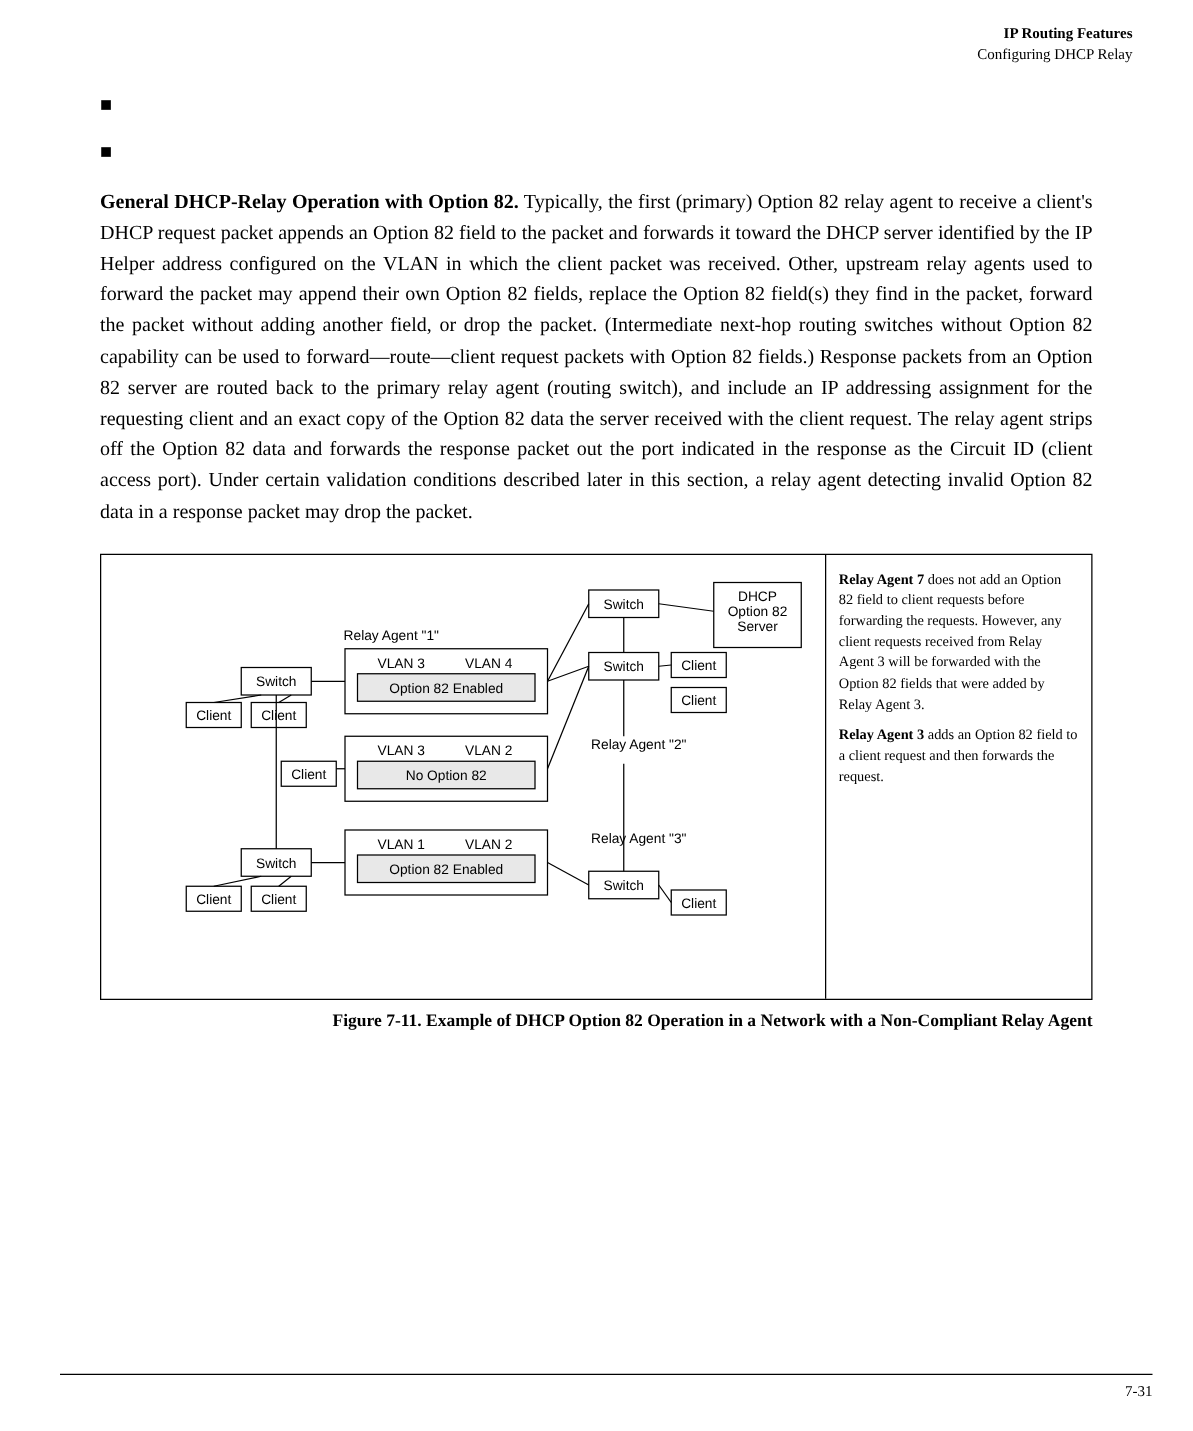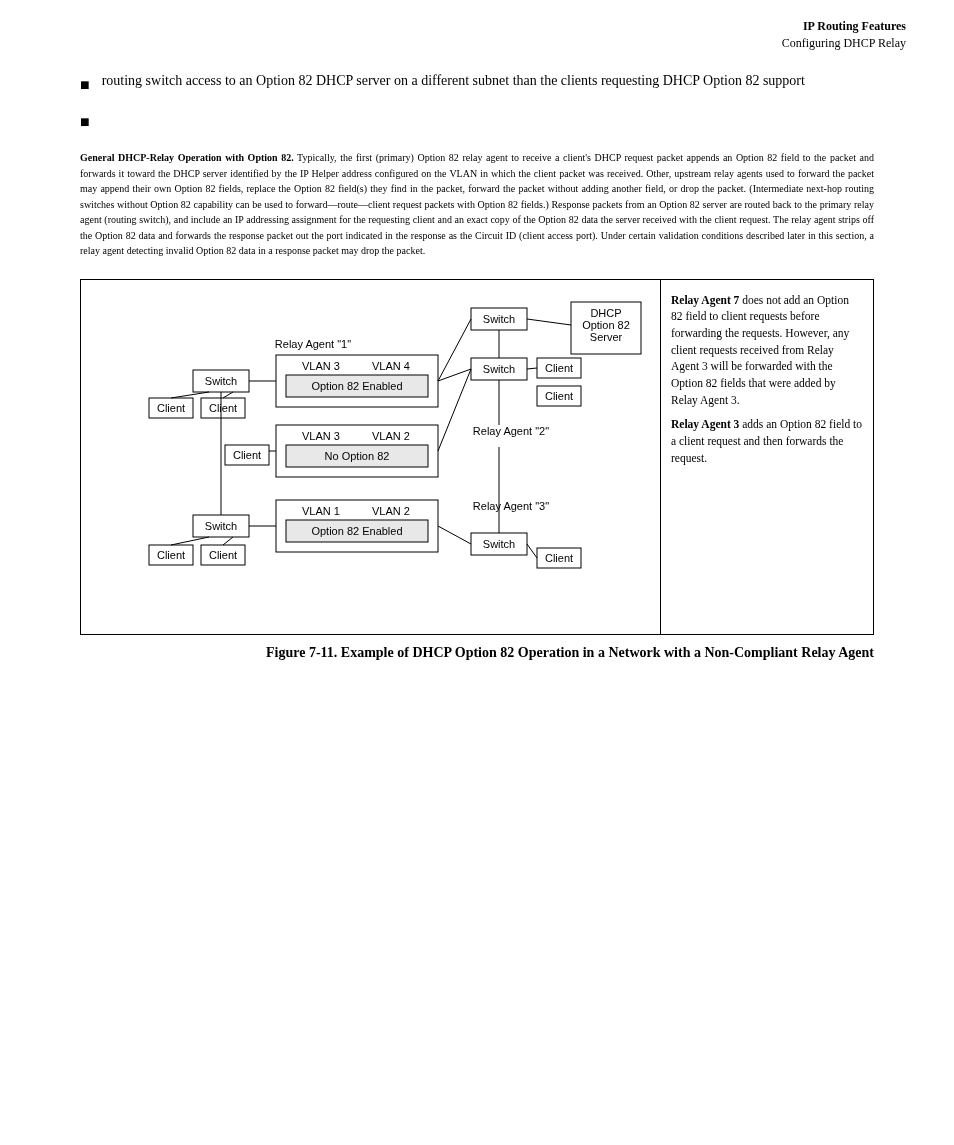--- a/index.html
+++ b/index.html
@@ -52,21 +52,21 @@
     }
     .bullet-list li .bullet-icon {
       margin-right: 12px;
       margin-top: 3px;
       font-size: 16px;
       flex-shrink: 0;
     }
 
     
     .body-text {
-      font-size: 10px;
+      font-size: 16px;
       line-height: 1.55;
       margin-bottom: 20px;
       text-align: justify;
     }
     .body-text strong {
       font-weight: bold;
     }
 
     
     .figure-container {
@@ -173,21 +173,20 @@
   <div class="page-header">
     <div class="title-bold">IP Routing Features</div>
     <div>Configuring DHCP Relay</div>
   </div>
 
   <div class="main-content">
 
     <ul class="bullet-list">
       <li>
         <span class="bullet-icon">■</span>
-        <span>routing switch access to an Option 82 DHCP server on a different subnet than the clients requesting DHCP Option 82 support</span>
       </li>
       <li>
         <span class="bullet-icon">■</span>
       </li>
     </ul>
 
     <p class="body-text">
       <strong>General DHCP-Relay Operation with Option 82.</strong><span> Typically, the first (primary) Option 82 relay agent to receive a client's DHCP request packet appends an Option 82 field to the packet and forwards it toward the DHCP server identified by the IP Helper address configured on the VLAN in which the client packet was received. Other, upstream relay agents used to forward the packet may append their own Option 82 fields, replace the Option 82 field(s) they find in the packet, forward the packet without adding another field,  or drop the packet. (Intermediate next-hop routing switches without Option 82 capability can be used to forward—route—client request packets with Option 82 fields.) Response packets from an Option 82 server are routed back to the primary relay agent (routing switch), and include an IP addressing assignment for the requesting client and an exact copy of the Option 82 data the server received with the client request. The relay agent strips off the Option 82 data and forwards the response packet out the port indicated in the response as the Circuit ID (client access port). Under certain validation conditions described later in this section, a relay agent detecting invalid Option 82 data in a response packet may drop the packet.</span>
     </p>
 
@@ -305,14 +304,17 @@
           <span class="note-bold">Relay Agent 3 </span>
           <span>adds an Option 82 field to a client request and then forwards the request.</span>
         </div>
       </div>
     </div>
 
     <div class="figure-caption">Figure 7-11.  Example of DHCP Option 82 Operation in a Network with a Non-Compliant Relay Agent</div>
 
   </div>
 
+  <div class="page-footer">
+    <span>7-31</span>
+  </div>
 
 </div>
 
 </body></html>

